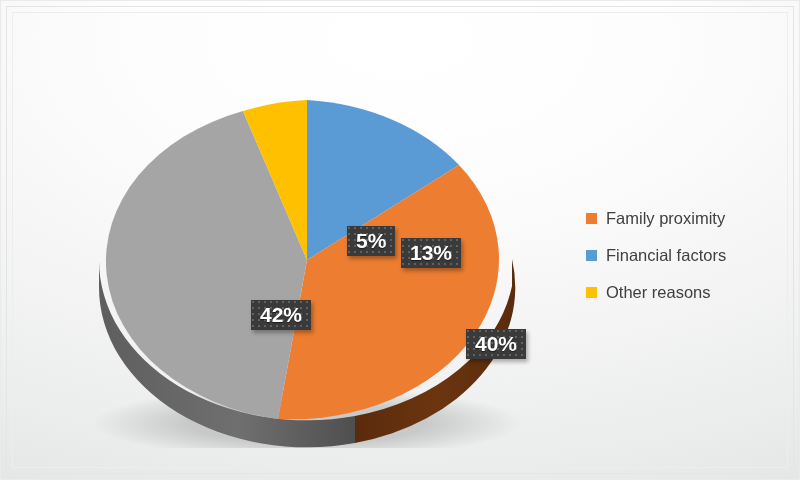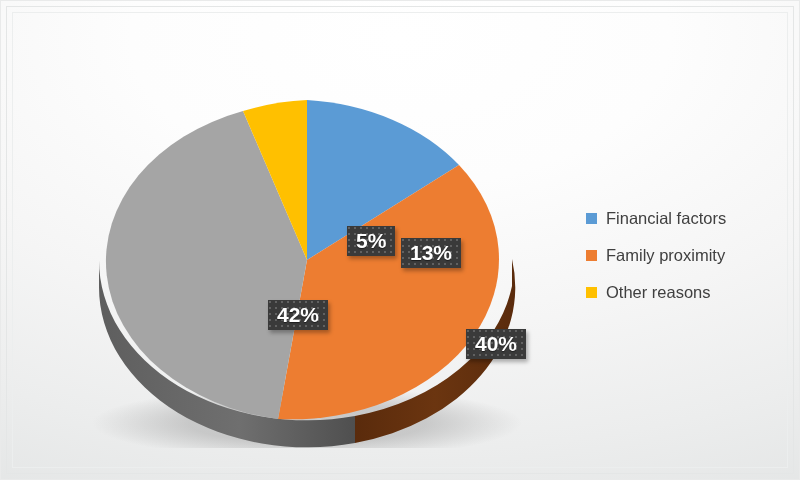--- a/index.html
+++ b/index.html
@@ -72,21 +72,21 @@
     background-image:
       radial-gradient(circle at 2px 2px, rgba(255,255,255,0.20) 1.1px, transparent 1.3px);
     background-size: 6px 6px;
     box-shadow: 2px 3px 4px rgba(0,0,0,0.30);
     white-space: nowrap;
     line-height: 1;
     text-shadow: 0 1px 1px rgba(0,0,0,0.5);
   }
   #label-other     { left: 255px; top: 148px; }
   #label-financial { left: 309px; top: 148px; margin-top: 12px; }
-  #label-quality   { left: 176px; top: 222px; }
+  #label-quality   { left: 159px; top: 222px; }
   #label-family    { left: 374px; top: 251px; }
 
   
   #legend {
     position: absolute;
     left: 586px;
     top: 200px;
     width: 205px;
   }
   .legend-item {
@@ -151,26 +151,26 @@
     </svg>
 
     <div class="data-label" id="label-other">5%</div>
     <div class="data-label" id="label-financial">13%</div>
     <div class="data-label" id="label-quality">42%</div>
     <div class="data-label" id="label-family">40%</div>
   </div>
 
   <div id="legend">
     <div class="legend-item">
+      <span class="legend-swatch" style="background:#ED7D31"></span>
+      <span class="legend-label">Family proximity</span>
+    </div>
+    <div class="legend-item">
       <span class="legend-swatch" style="background:#5B9BD5"></span>
       <span class="legend-label">Financial factors</span>
-    </div>
-    <div class="legend-item">
-      <span class="legend-swatch" style="background:#ED7D31"></span>
-      <span class="legend-label">Family proximity</span>
     </div>
     <div class="legend-item">
       <span class="legend-swatch" style="background:#FFC000"></span>
       <span class="legend-label">Other reasons</span>
     </div>
   </div>
 
 </div>
 
 </body></html>

